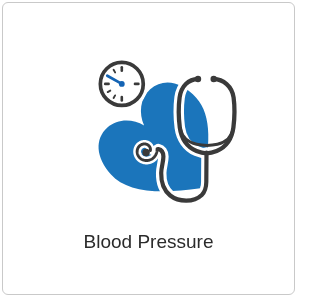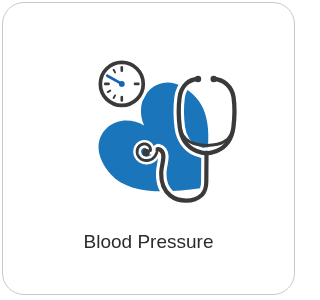--- a/index.html
+++ b/index.html
@@ -1,17 +1,17 @@
 <!DOCTYPE html>
 <html><head>
 <meta charset="utf-8">
 <style>
   html,body{margin:0;padding:0;width:300px;height:300px;background:#fff;}
   body{font-family:"Liberation Sans",sans-serif;}
-  .card{position:absolute;left:2px;top:2px;width:293px;height:293px;border:1px solid #c9c9c9;border-radius:22px;background:#fff;box-sizing:border-box;overflow:hidden;}
+  .card{position:absolute;left:2px;top:2px;width:293px;height:293px;border:1px solid #c9c9c9;border-radius:6px;background:#fff;box-sizing:border-box;overflow:hidden;}
   svg.art{position:absolute;left:-2px;top:-2px;}
   .label{position:absolute;left:0;top:228px;width:291px;text-align:center;font-size:19px;color:#2b2b2b;}
 </style>
 </head>
 <body>
 
 <div class="card">
   <svg class="art" width="300" height="300" viewBox="0 0 300 300">
     <path fill="#1b75bb" d="M 199.4 187.3 C 157.2 193.5 125.7 191.0 110.0 173.5 C 94.7 156.4 93.6 138.1 106.4 126.6 C 116.7 117.4 131.7 117.8 143.1 124.5 C 137.7 112.4 138.9 97.5 149.2 88.3 C 162.0 76.8 180.1 79.8 195.4 96.9 C 211.1 114.4 210.2 146.1 199.4 187.3 Z"></path>
 

